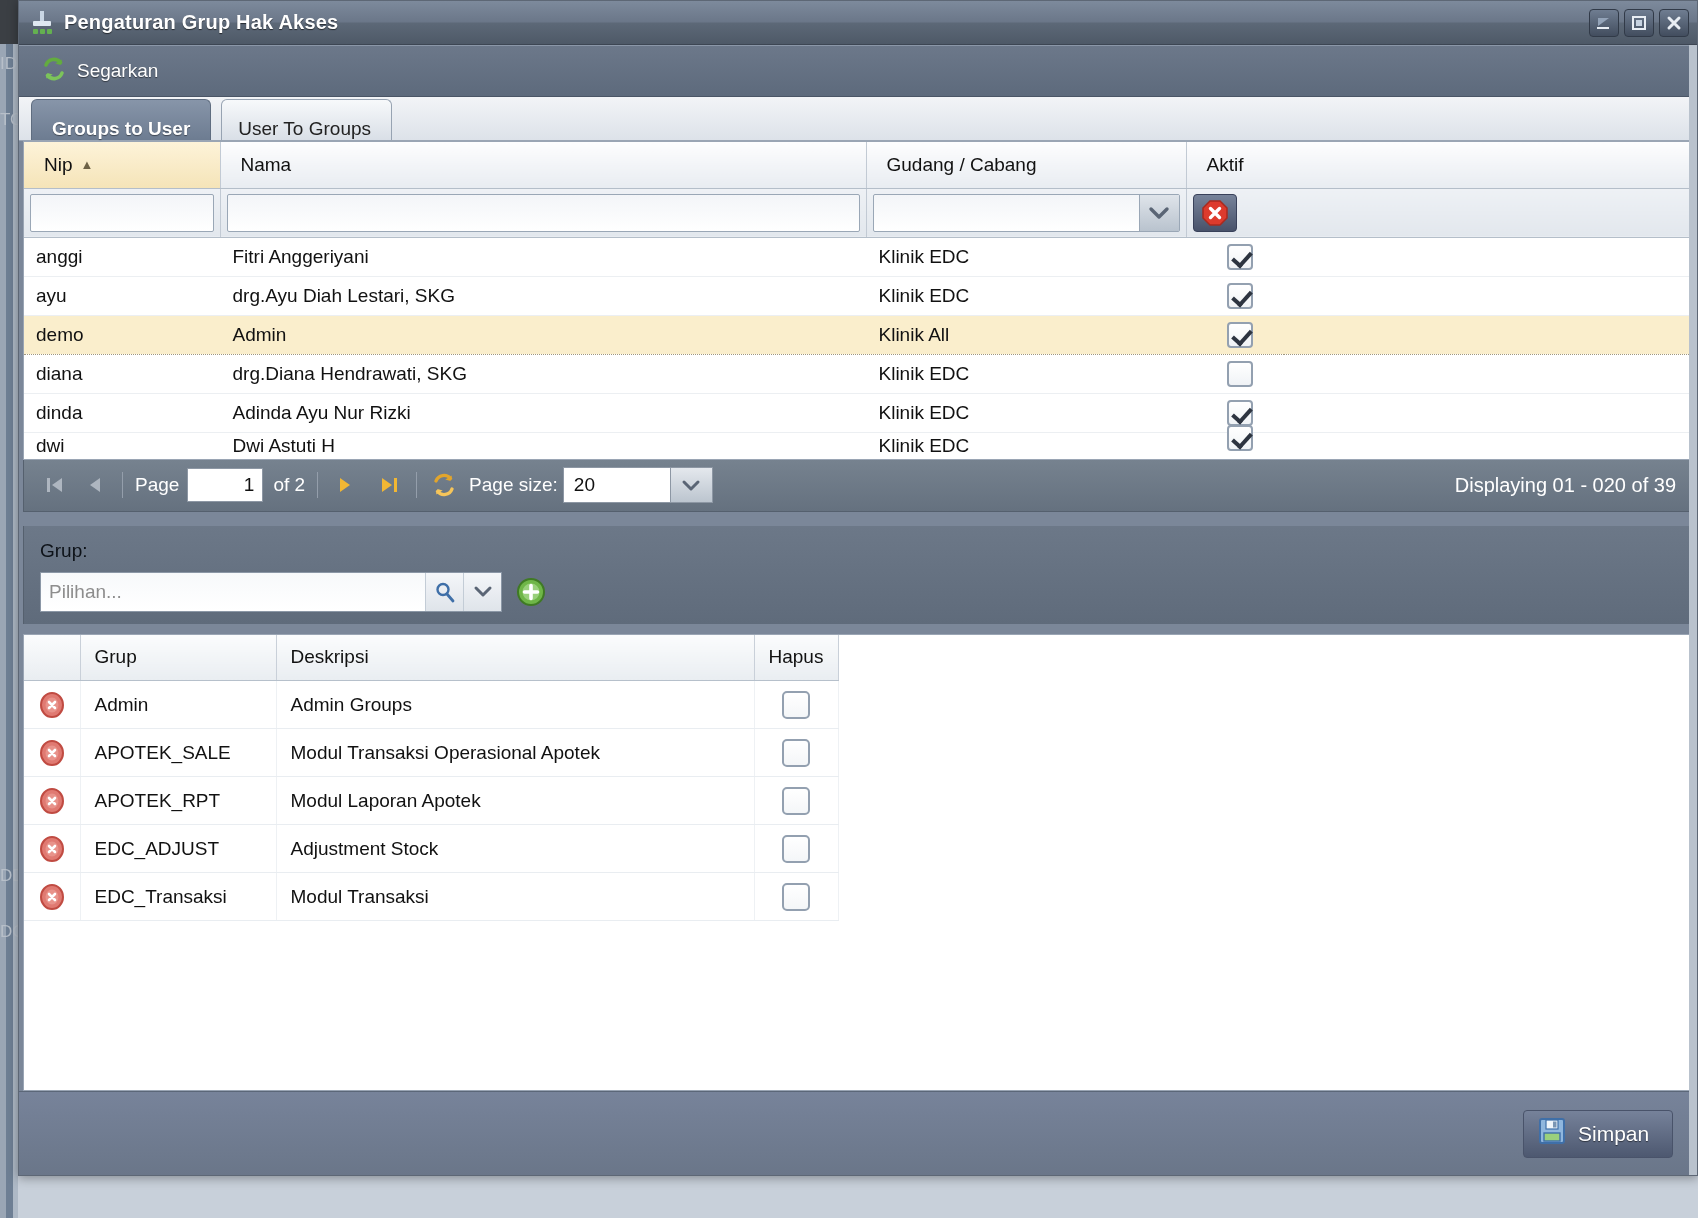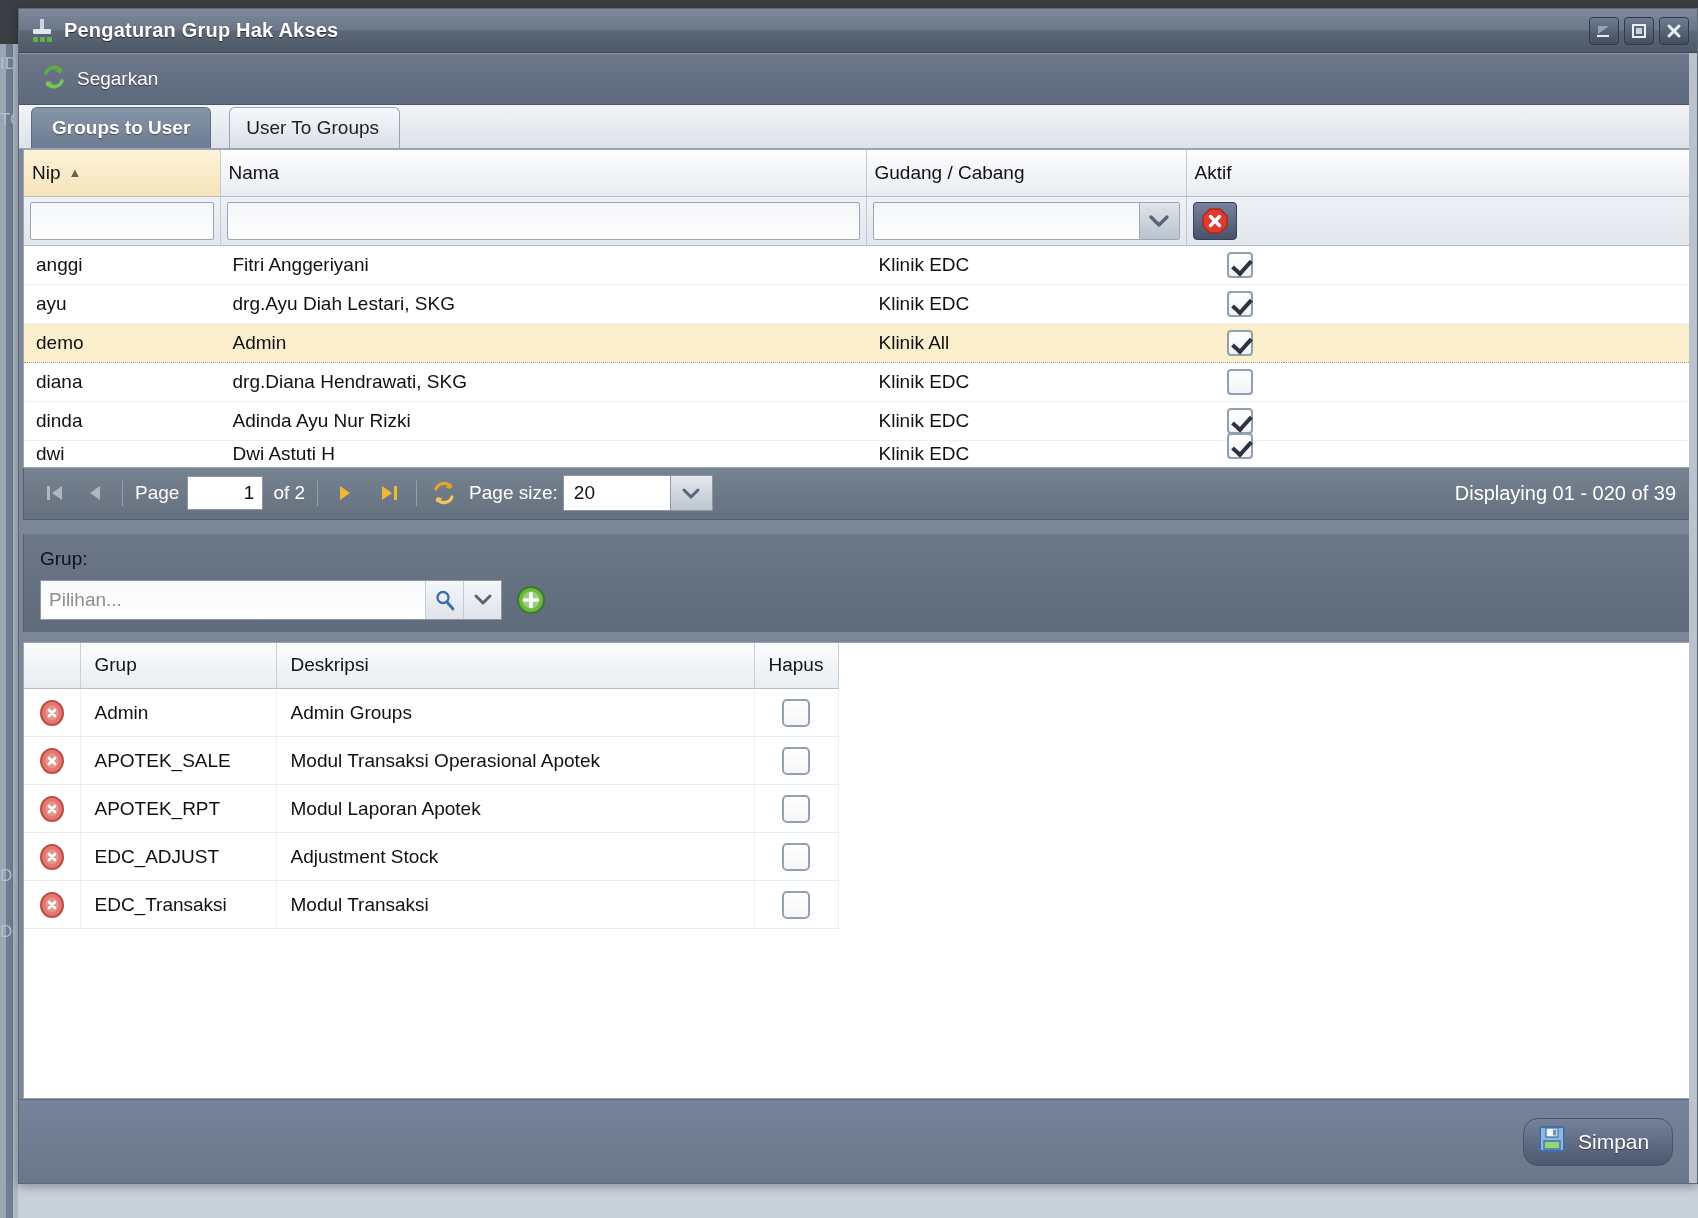--- a/index.html
+++ b/index.html
@@ -33,21 +33,21 @@
   }
   #bg-cols {
     position:absolute; left:170px; top:40px;
     color:#b9c1cb; font-size:19px;
   }
   #bg-cols span { margin-right:120px; }
 
   
   #window {
     position: absolute;
-    left: 18px; top: 8px;
+    left: 18px; top: 0px;
     width: 1680px; height: 1176px;
     background: #7b8799;
     border: 1px solid #5d6775;
     box-shadow: 0 2px 10px rgba(0,0,0,.35);
     display: flex; flex-direction: column;
   }
 
   
   .titlebar {
     height: 44px; flex: 0 0 44px;
@@ -92,25 +92,25 @@
   
   .tabstrip {
     height: 44px; flex:0 0 44px;
     background: linear-gradient(to bottom,#f2f4f7,#dde2e9);
     display:flex; align-items:flex-end;
     padding-left: 12px;
     border-bottom:1px solid #9aa5b4;
   }
   .tab {
     height: 41px; padding: 0 20px;
-    display:flex; align-items:center;
+    display:flex; align-items:flex-end;
     font-size:19px;
     border:1px solid #97a3b2; border-bottom:none;
     border-radius:6px 6px 0 0;
-    margin-right: 18px;
+    margin-right: 10px;
   }
   .tab.active {
     background: linear-gradient(to bottom,#8795a9,#6d7c91);
     color:#fff; font-weight:bold; text-shadow:0 1px 1px rgba(0,0,0,.45);
     border-color:#5f6d80;
   }
   .tab.inactive {
     background: linear-gradient(to bottom,#f7f9fb,#d9dfe7);
     color:#222;
     padding-left:16px;
@@ -121,21 +121,21 @@
     background:#fff; margin: 0 4px;
     border:1px solid #9aa5b4;
     flex: 0 0 auto;
   }
   table.grid { width:100%; border-collapse:collapse; table-layout:fixed; }
   .grid th {
     background: linear-gradient(to bottom,#fdfdfe,#e8ecf1);
     border-right:1px solid #c2cad4;
     border-bottom:1px solid #b4bec9;
     font-size:19px; font-weight:normal; color:#111;
-    text-align:left; padding: 10px 0 10px 8px;
+    text-align:left; padding: 10px 0 10px 20px;
     height: 46px;
   }
   .grid th.sorted { background: linear-gradient(to bottom,#fdf3d9,#f5e4b8); }
   .sort-arrow { display:inline-block; margin-left:8px; color:#6e6246; font-size:13px; vertical-align:2px; }
   .filterrow td {
     background: linear-gradient(to bottom,#eef1f5,#e2e7ed);
     border-right:1px solid #c2cad4;
     border-bottom:1px solid #b4bec9;
     padding: 5px 6px; height:48px;
   }
@@ -272,21 +272,21 @@
   
   .footer {
     flex: 0 0 84px; height:84px;
     background: linear-gradient(to bottom,#77839a,#6a7689);
     border-top:1px solid #5b6778;
     display:flex; align-items:center; justify-content:flex-end;
     padding-right: 24px;
   }
   .simpan {
     height:48px; min-width:150px; padding: 0 20px 0 14px;
-    border-radius:15px; border:1px solid #49536a;
+    border-radius:4px; border:1px solid #49536a;
     background: linear-gradient(to bottom,#76829a,#4d5870);
     display:flex; align-items:center; gap:12px;
     color:#fff; font-size:21px; text-shadow:0 1px 1px rgba(0,0,0,.5);
   }
   .scroll-right {
     position:absolute; right:0; top:44px; width:8px; bottom:0;
     background:#b9c2cd;
   }
 </style>
 </head>

